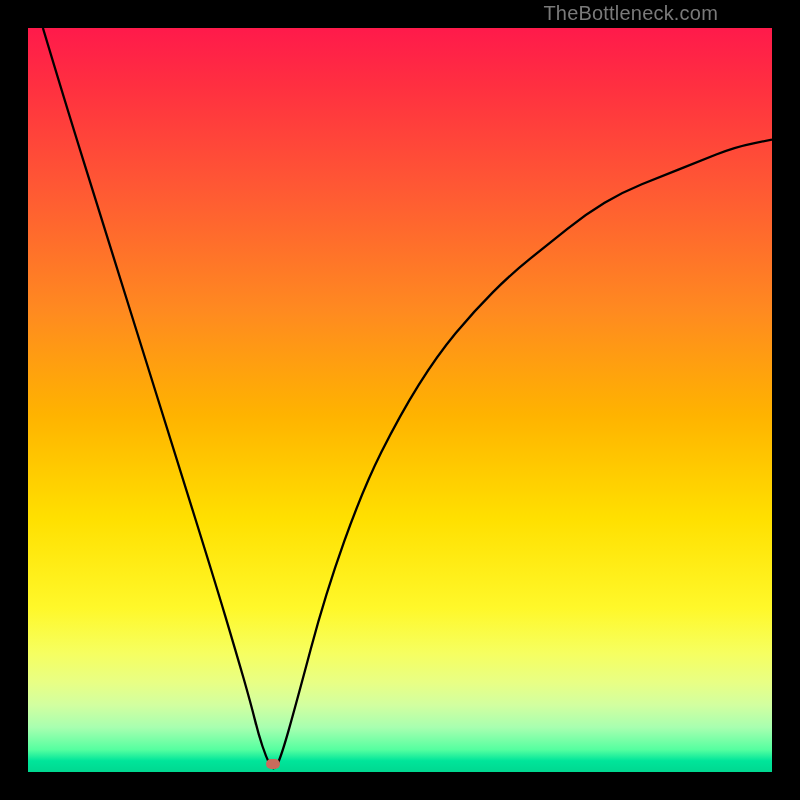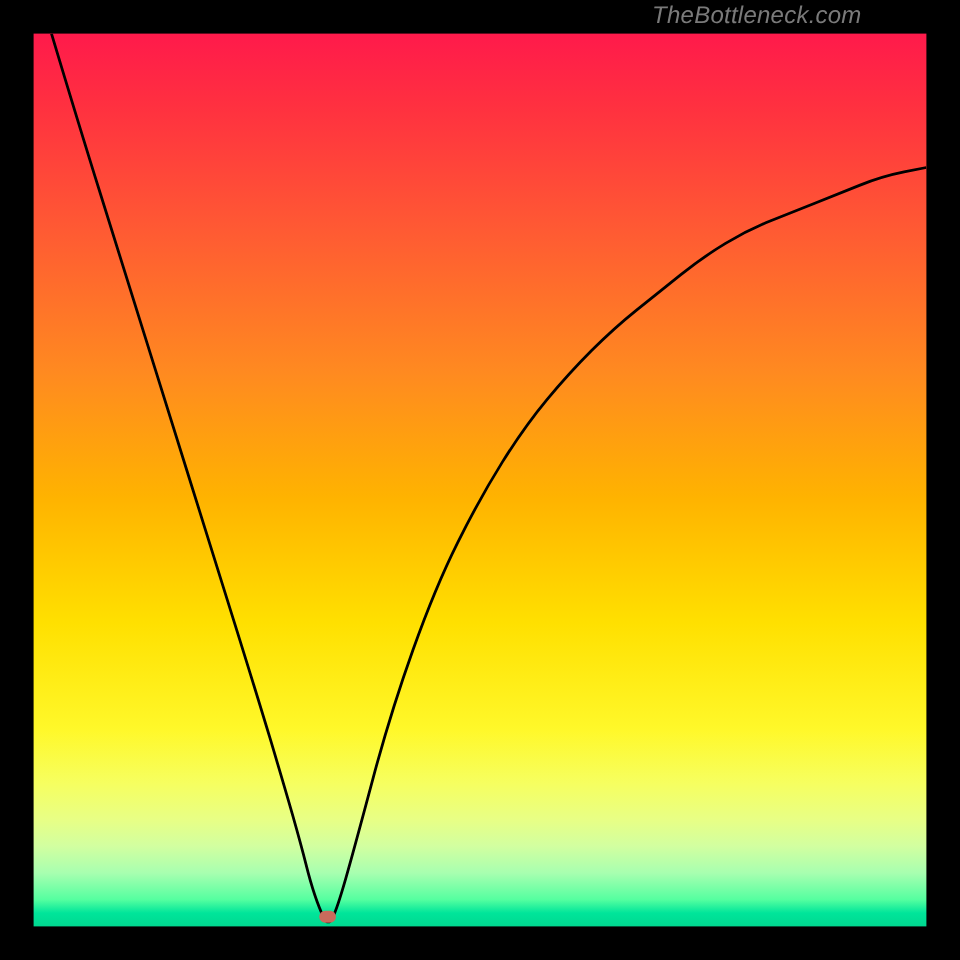--- a/index.html
+++ b/index.html
@@ -11,21 +11,20 @@
     font-family: Arial, Helvetica, sans-serif;
     overflow: hidden;
   }
   .frame {
     position: absolute;
     left: 0;
     top: 0;
     width: 724px;
     height: 800px;
     background: #000;
-    font-style: italic;
   }
   .plot {
     position: absolute;
     left: 28px;
     top: 28px;
     width: 744px;
     height: 744px;
     
     background: linear-gradient(
       to bottom,

